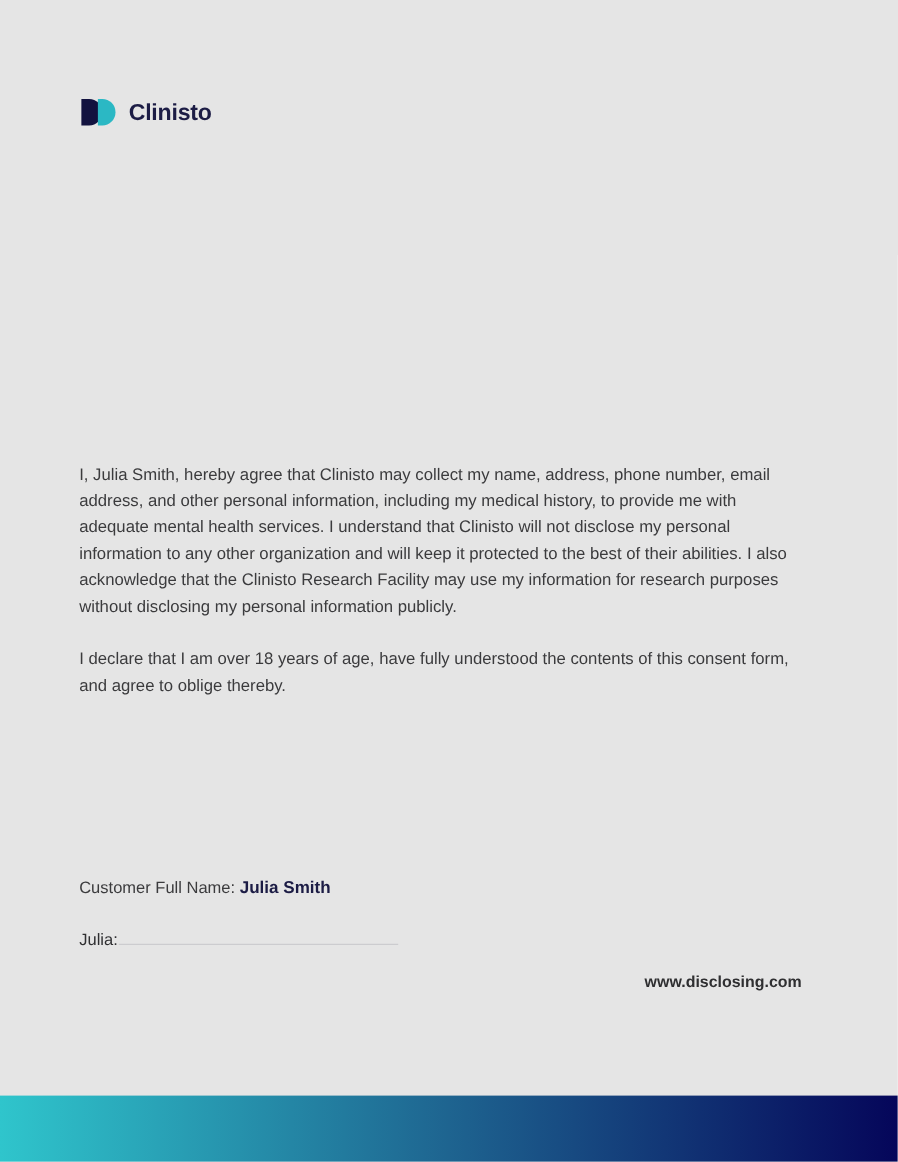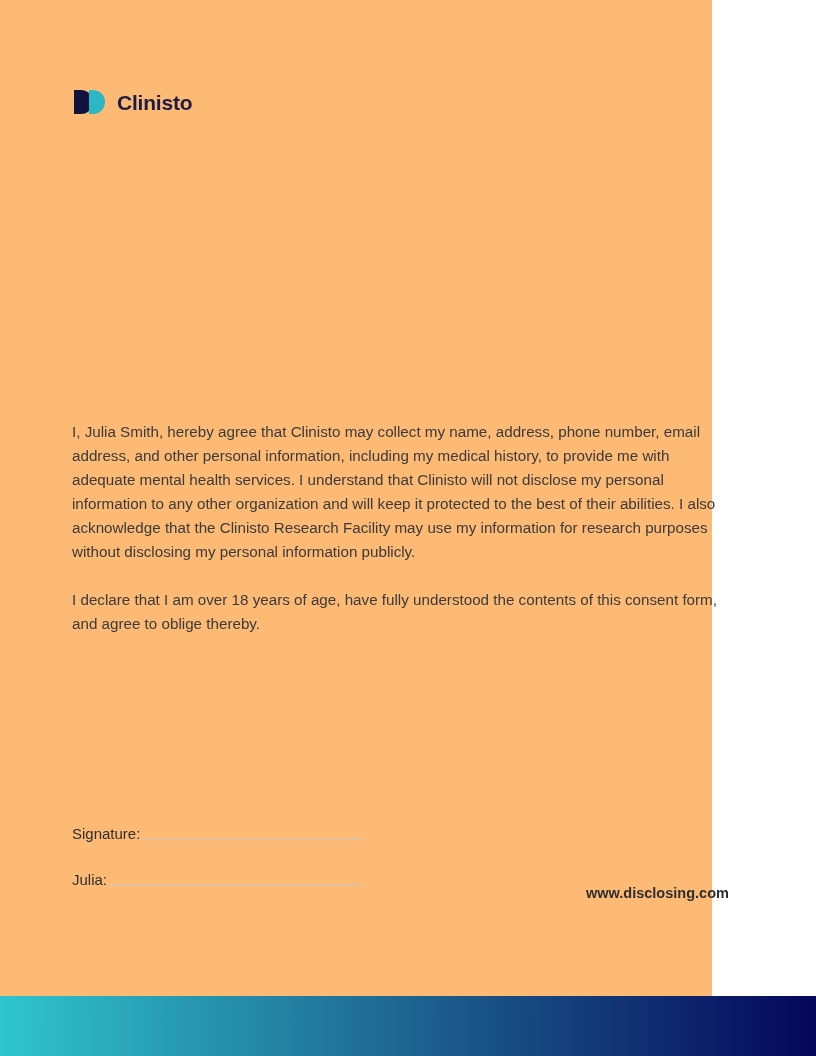--- a/index.html
+++ b/index.html
@@ -10,23 +10,23 @@
     width: 816px;
     height: 1056px;
     background: #ffffff;
     font-family: "Liberation Sans", sans-serif;
     position: relative;
     overflow: hidden;
   }
 
   .page {
     position: relative;
-    width: 712px;
+    width: 816px;
     height: 1056px;
-    background: #fdba74;
+    background: #e5e5e5;
   }
 
   
   .logo {
     position: absolute;
     left: 72px;
     top: 88px;
     display: flex;
     align-items: center;
     gap: 9px;
@@ -154,25 +154,25 @@
     <span class="logo-word">Clinisto</span>
   </div>
 
 
   <div class="body-copy">
     <p class="para">I, Julia Smith, hereby agree that Clinisto may collect my name, address, phone number, email address, and other personal information, including my medical history, to provide me with adequate mental health services. I understand that Clinisto will not disclose my personal information to any other organization and will keep it protected to the best of their abilities. I also acknowledge that the Clinisto Research Facility may use my information for research purposes without disclosing my personal information publicly.</p>
     <p class="para">I declare that I am over 18 years of age, have fully understood the contents of this consent form, and agree to oblige thereby.</p>
   </div>
 
   <div class="sign-area">
+    <div class="name-row">
+      <span>Customer Full Name:</span>
+      <span class="name-value">Julia Smith</span>
+    </div>
 
-    <div class="field-row">
-      <span class="field-label">Signature:</span>
-      <span class="field-line"></span>
-    </div>
 
     <div class="field-row">
       <span class="field-label">Julia:</span>
       <span class="field-line"></span>
     </div>
   </div>
 
   <div class="website">www.disclosing.com</div>
 
   <div class="footer-bar" style="background: linear-gradient(to right, rgb(47, 197, 204) 0%, rgb(30, 100, 144) 50%, rgb(5, 6, 90) 100%);"></div>

